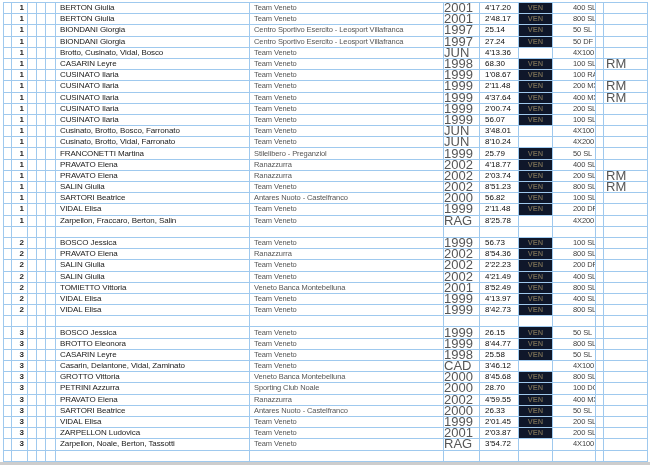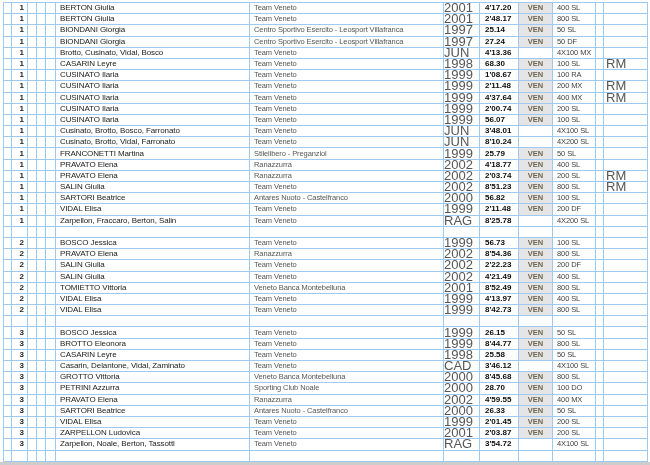--- a/index.html
+++ b/index.html
@@ -14,24 +14,24 @@
   }
   td{
     height:10.2px;padding:0;overflow:hidden;white-space:nowrap;
     border:1px solid #9fc9ee;
     font-size:8px;line-height:10px;color:#3f3f3f;
   }
   .c-pos{font-weight:bold;color:#1f1f1f;text-align:right;padding-right:3px;}
   .c-name{font-weight:normal;color:#1b1b1b;padding-left:4px;letter-spacing:-0.1px;}
   .c-team{color:#565656;padding-left:4px;font-size:7.5px;letter-spacing:-0.1px;}
   .c-year{color:#565656;text-align:left;font-size:13px;}
-  .c-time{font-weight:bold;color:#0c0c0c;padding-left:5px;}
+  .c-time{font-weight:normal;color:#0c0c0c;padding-left:5px;}
   .c-fed{font-weight:bold;color:#6e6550;text-align:center;font-size:7.5px;}
-  .fed-on{background:#e5e5e5;}
-  .c-event{color:#3f3f3f;padding-left:4px;font-size:7.5px;letter-spacing:-0.1px;}
+  .fed-on{background:#0f172a;}
+  .c-event{color:#3f3f3f;padding-left:20px;font-size:7.5px;letter-spacing:-0.1px;}
   .c-note{color:#565656;padding-left:2px;font-size:13px;}
   .bottom-strip{position:absolute;left:0;right:0;bottom:0;height:3px;background:#cdcdcd;}
 </style>
 </head>
 <body>
 
 <div class="table-wrap">
   <table>
     <colgroup>
       <col style="width:8px">

